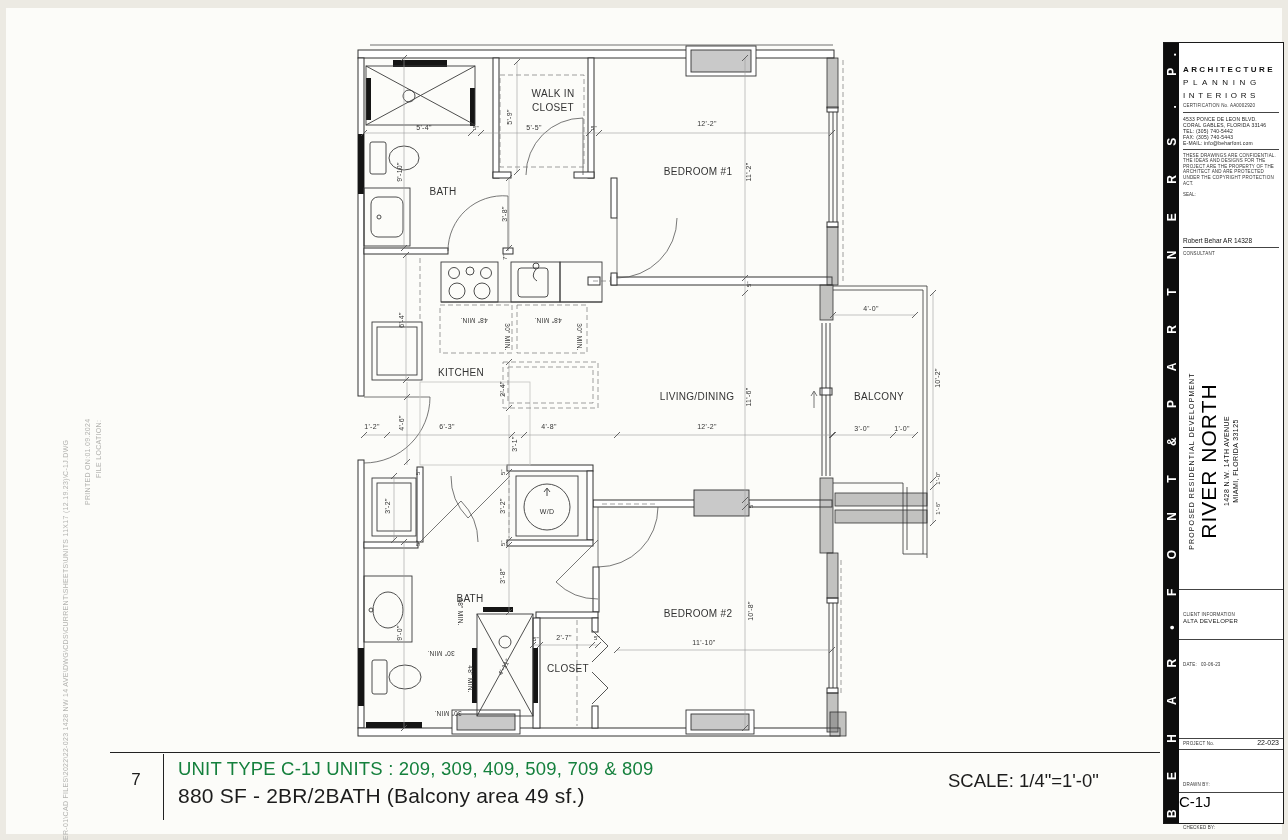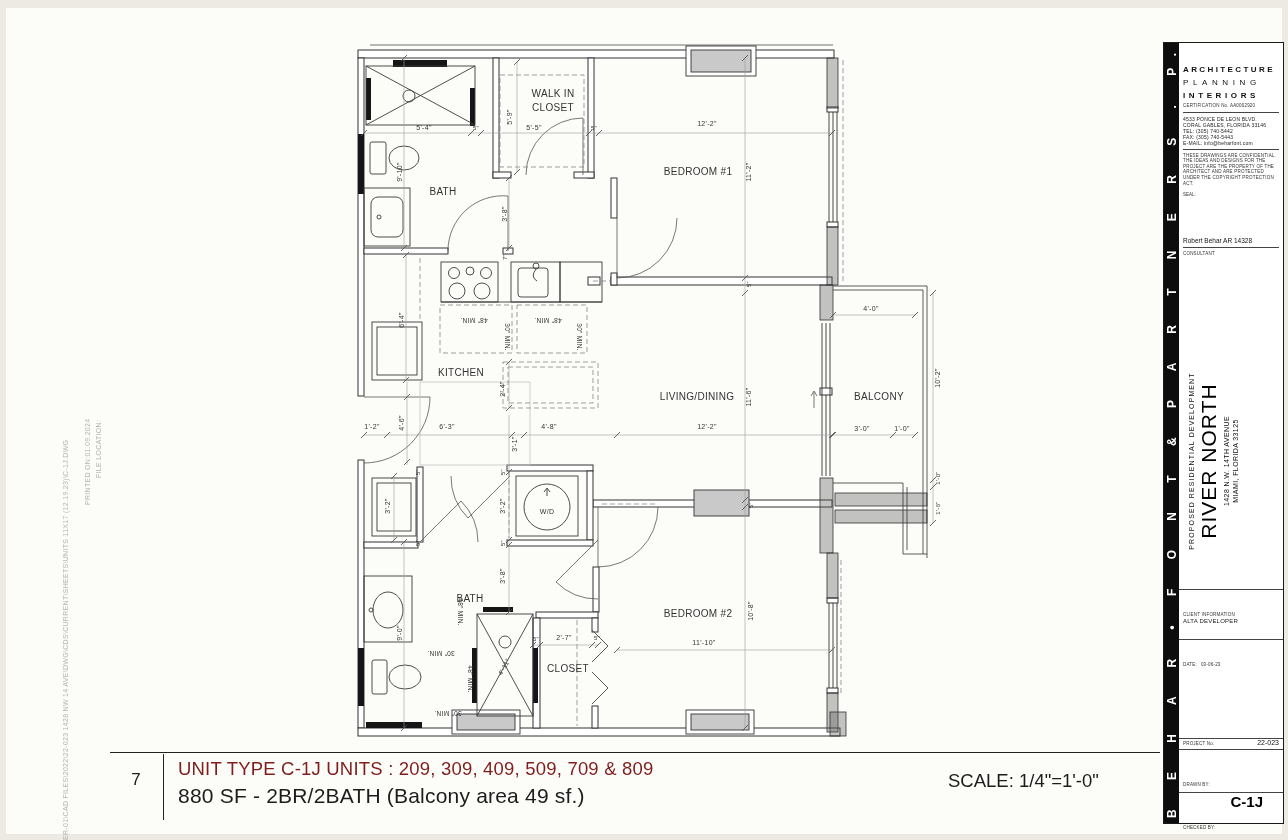--- a/index.html
+++ b/index.html
@@ -10,49 +10,49 @@
   svg text{font-family:"Liberation Sans",sans-serif;fill:#333;letter-spacing:.3px;}
 
   
   .vstamp{position:absolute;color:#b3b3b0;font-size:7px;white-space:nowrap;
           transform-origin:0 0;transform:rotate(-90deg);letter-spacing:.3px;}
 
   
   .tb-line{position:absolute;left:110px;top:752px;width:1050px;border-top:1.5px solid #222;}
   .tb-div{position:absolute;left:163px;top:754px;height:66px;border-left:1.5px solid #222;}
   .tb-num{position:absolute;left:116px;top:770px;width:40px;font-size:17px;text-align:center;color:#1c1c1c;}
-  .tb-l1{position:absolute;left:178px;top:758px;font-size:18.5px;color:#7f1d1d;letter-spacing:.2px;}
+  .tb-l1{position:absolute;left:178px;top:758px;font-size:18.5px;color:#15803d;letter-spacing:.2px;}
   .tb-l2{position:absolute;left:178px;top:784px;font-size:21px;color:#1c1c1c;letter-spacing:.2px;}
   .tb-scale{position:absolute;left:948px;top:770px;font-size:18.5px;color:#1c1c1c;}
 
   
   .sb{position:absolute;left:1163px;top:42px;width:119px;height:780px;border:1px solid #1a1a1a;background:#fff;}
   .sb-strip{position:absolute;left:0;top:0;width:15px;height:100%;background:#0d0d0d;overflow:hidden;}
   .vtext{position:absolute;left:50%;top:50%;transform:translate(-50%,-50%) rotate(-90deg);
          width:770px;text-align:center;color:#fff;font-size:12px;font-weight:bold;
          letter-spacing:13px;white-space:nowrap;}
   .sb-panel{position:absolute;left:15px;top:0;right:0;bottom:0;background:#fff;}
   .sb-block{padding:0 4px;margin-top:22px;}
   .hd1{font-size:8px;letter-spacing:2.4px;font-weight:bold;color:#111;margin-top:5px;}
   .hd2{font-size:8px;letter-spacing:4.6px;font-weight:normal;color:#111;margin-top:4px;}
-  .hd3{font-size:8px;letter-spacing:3.6px;font-weight:bold;color:#111;margin-top:4px;}
+  .hd3{font-size:8px;letter-spacing:3.6px;font-weight:normal;color:#111;margin-top:4px;}
   .micro{font-size:4.5px;color:#333;line-height:5.6px;letter-spacing:.2px;}
   .micro2{font-size:5px;color:#222;line-height:6px;letter-spacing:.2px;}
   .rule{border-top:1px solid #444;margin:3px 0;}
   .seal{font-size:4.5px;color:#333;margin-top:6px;}
   .arch-name{font-size:6.5px;color:#111;margin-top:2px;}
   .proj-rot{position:absolute;left:0;top:268px;width:104px;height:300px;}
   .proj-inner{position:absolute;left:50%;top:50%;transform:translate(-50%,-50%) rotate(-90deg);
               width:300px;height:86px;text-align:center;}
   .proj-type{font-size:7px;letter-spacing:1.1px;color:#111;}
   .proj-name{font-size:21px;letter-spacing:1px;color:#000;margin-top:2px;}
   .proj-a{font-size:7px;color:#111;margin-top:2px;letter-spacing:.4px;}
   .sb-abs{position:absolute;left:0;right:0;}
   .pn-row{display:flex;justify-content:space-between;align-items:baseline;padding:0 4px;}
-  .sheet-no{font-size:15px;font-weight:bold;color:#000;padding:2px 20px;text-align:right;}
+  .sheet-no{font-size:15px;font-weight:normal;color:#000;padding:2px 0;}
 </style>
 </head>
 <body>
 
 <div class="sheet"></div>
 
 <svg width="1288" height="840" viewBox="0 0 1288 840">
   <defs>
     <pattern id="hatchH" width="6" height="4" patternUnits="userSpaceOnUse">
       <path d="M0,1H11 M0,3H11" stroke="#555" stroke-width=".7"></path>

